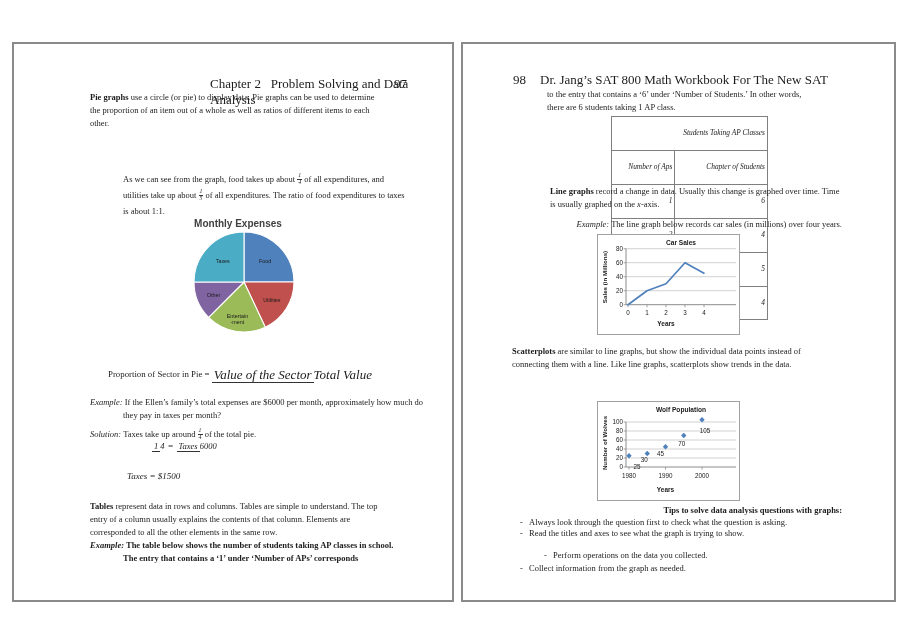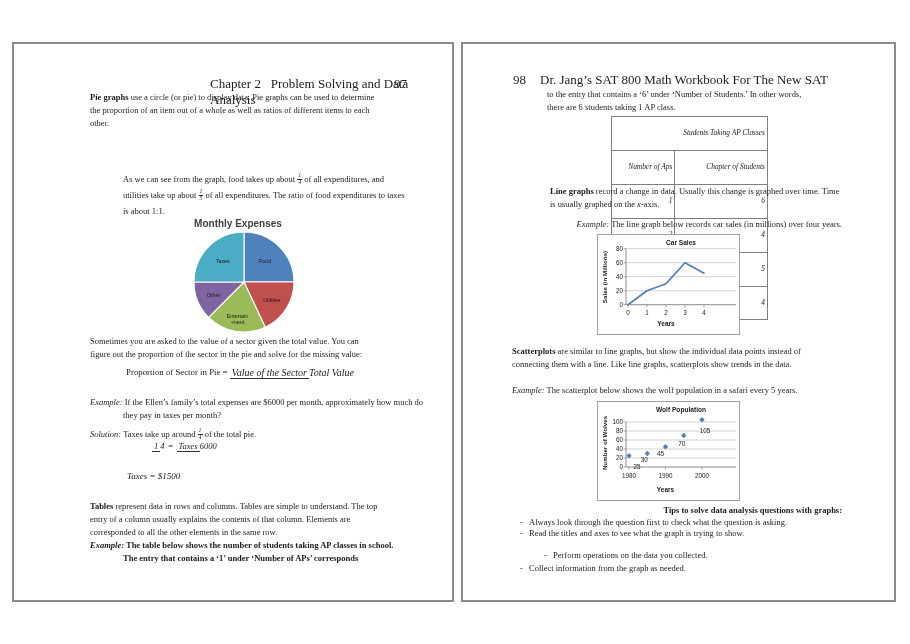--- a/index.html
+++ b/index.html
@@ -14,21 +14,21 @@
   .pre{white-space:pre-wrap;}
   .hdr{font-size:13px;}
   .hang{padding-left:33px;text-indent:-33px;}
   .lead{font-weight:bold;text-align:right;}
   em.lbl{font-style:italic;}
   .frac{display:inline-block;text-align:center;vertical-align:-0.35em;
         line-height:1;font-size:5.8px;font-style:italic;}
   .frac>span{display:block;}
   .frac .n{border-bottom:0.7px solid #333;padding:0 1px;}
   .bigfrac{display:inline-block;text-align:center;vertical-align:middle;
-        font-size:10px;font-style:italic;line-height:1.5;}
+        font-size:13px;font-style:italic;line-height:1.5;}
   .bigfrac .n{border-bottom:0.8px solid #333;padding:0 2px;}
   .eq{font-size:9px;font-style:italic;}
   .eqfrac{display:inline-block;text-align:center;vertical-align:middle;
         font-size:8.5px;font-style:italic;line-height:1.4;margin:0 3px;}
   .eqfrac .n{border-bottom:0.8px solid #333;padding:0 2px;}
   .chartbox{position:absolute;border:1px solid #a0a0a0;background:#fff;}
   .piettl{font-family:"Liberation Sans",sans-serif;font-size:10px;font-weight:600;
         color:#3f3f3f;text-align:center;}
   #ap-table table{border-collapse:collapse;width:157px;font-style:italic;
         font-size:7.4px;color:#222;}
@@ -61,21 +61,20 @@
       <path d="M64,58 L114.0,58.0 A50,50 0 0 1 85.3,103.2 Z" fill="#C0504D" stroke="#ffffff" stroke-width="1.1"></path>
       <text x="91.8628215415665" y="77.68228423430688" text-anchor="middle" font-size="5.4" fill="#1f1f1f"><tspan x="91.8628215415665" dy="0">Utilities</tspan></text>
       <path d="M64,58 L85.3,103.2 A50,50 0 0 1 28.6,93.4 Z" fill="#9BBB59" stroke="#ffffff" stroke-width="1.1"></path>
       <text x="57.466694189382444" y="94.43415439388141" text-anchor="middle" font-size="5.4" fill="#1f1f1f"><tspan x="57.466694189382444" dy="0">Entertain</tspan><tspan x="57.466694189382444" dy="6">-ment</tspan></text>
       <path d="M64,58 L28.6,93.4 A50,50 0 0 1 14.0,58.0 Z" fill="#8064A2" stroke="#ffffff" stroke-width="1.1"></path>
       <text x="33.511975427127545" y="72.62855326804798" text-anchor="middle" font-size="5.4" fill="#1f1f1f"><tspan x="33.511975427127545" dy="0">Other</tspan></text>
       <path d="M64,58 L14.0,58.0 A50,50 0 0 1 64.0,8.0 Z" fill="#4BACC6" stroke="#ffffff" stroke-width="1.1"></path>
       <text x="42.78679656440357" y="38.78679656440358" text-anchor="middle" font-size="5.4" fill="#1f1f1f"><tspan x="42.78679656440357" dy="0">Taxes</tspan></text>
     </svg>
 
-  <div class="abs body" style="left:76px;top:291px;width:288px;">Sometimes you are asked to the value of a sector given the total value. You can figure out the proportion of the sector in the pie and solve for the missing value:</div>
 
   <div class="abs body" style="left:76px;top:321px;width:300px;text-align:center;font-size:8.8px;">
     <span>Proportion of Sector in Pie = </span><span class="bigfrac"><span class="n">Value of the Sector</span><span>Total Value</span></span>
   </div>
 
   <div class="abs body hang" style="left:76px;top:352px;width:312px;">
     <em class="lbl">Example:</em><span> If the Ellen’s family’s total expenses are $6000 per month, approximately how much do they pay in taxes per month?</span>
   </div>
 
   <div class="abs body" style="left:76px;top:384px;width:310px;">
@@ -174,23 +173,20 @@
         <text x="68" y="90.5" text-anchor="middle" font-size="6.5" font-weight="bold">Years</text>
         <text x="0" y="0" text-anchor="middle" font-size="6.2" font-weight="bold" transform="translate(9,42) rotate(-90)">Sales (in Millions)</text>
         <polyline points="30.0,69.7 49.0,55.7 68.0,48.7 87.0,27.7 106.0,38.2" fill="none" stroke="#4F81BD" stroke-width="1.7" stroke-linejoin="round" stroke-linecap="round"></polyline>
       </svg>
   </div>
 
   <div class="abs body" style="left:49px;top:301px;width:302px;">
     <span class="lead">Scatterplots</span><span> are similar to line graphs, but show the individual data points instead of connecting them with a line. Like line graphs, scatterplots show trends in the data.</span>
   </div>
 
-  <div class="abs body" style="left:49px;top:340px;width:340px;">
-    <em class="lbl">Example:</em><span> The scatterplot below shows the wolf population in a safari every 5 years.</span>
-  </div>
 
   <div class="chartbox" style="left:134px;top:357px;width:141px;height:98px;">
     <svg id="scatter-svg" width="141" height="98">
         <line x1="28" y1="56" x2="138" y2="56" stroke="#bdbdbd" stroke-width="0.7"></line>
         <line x1="28" y1="47" x2="138" y2="47" stroke="#bdbdbd" stroke-width="0.7"></line>
         <line x1="28" y1="38" x2="138" y2="38" stroke="#bdbdbd" stroke-width="0.7"></line>
         <line x1="28" y1="29" x2="138" y2="29" stroke="#bdbdbd" stroke-width="0.7"></line>
         <line x1="28" y1="20" x2="138" y2="20" stroke="#bdbdbd" stroke-width="0.7"></line>
         <line x1="28" y1="20" x2="28" y2="65" stroke="#7f7f7f" stroke-width="0.9"></line>
         <line x1="28" y1="65" x2="138" y2="65" stroke="#7f7f7f" stroke-width="0.9"></line>

